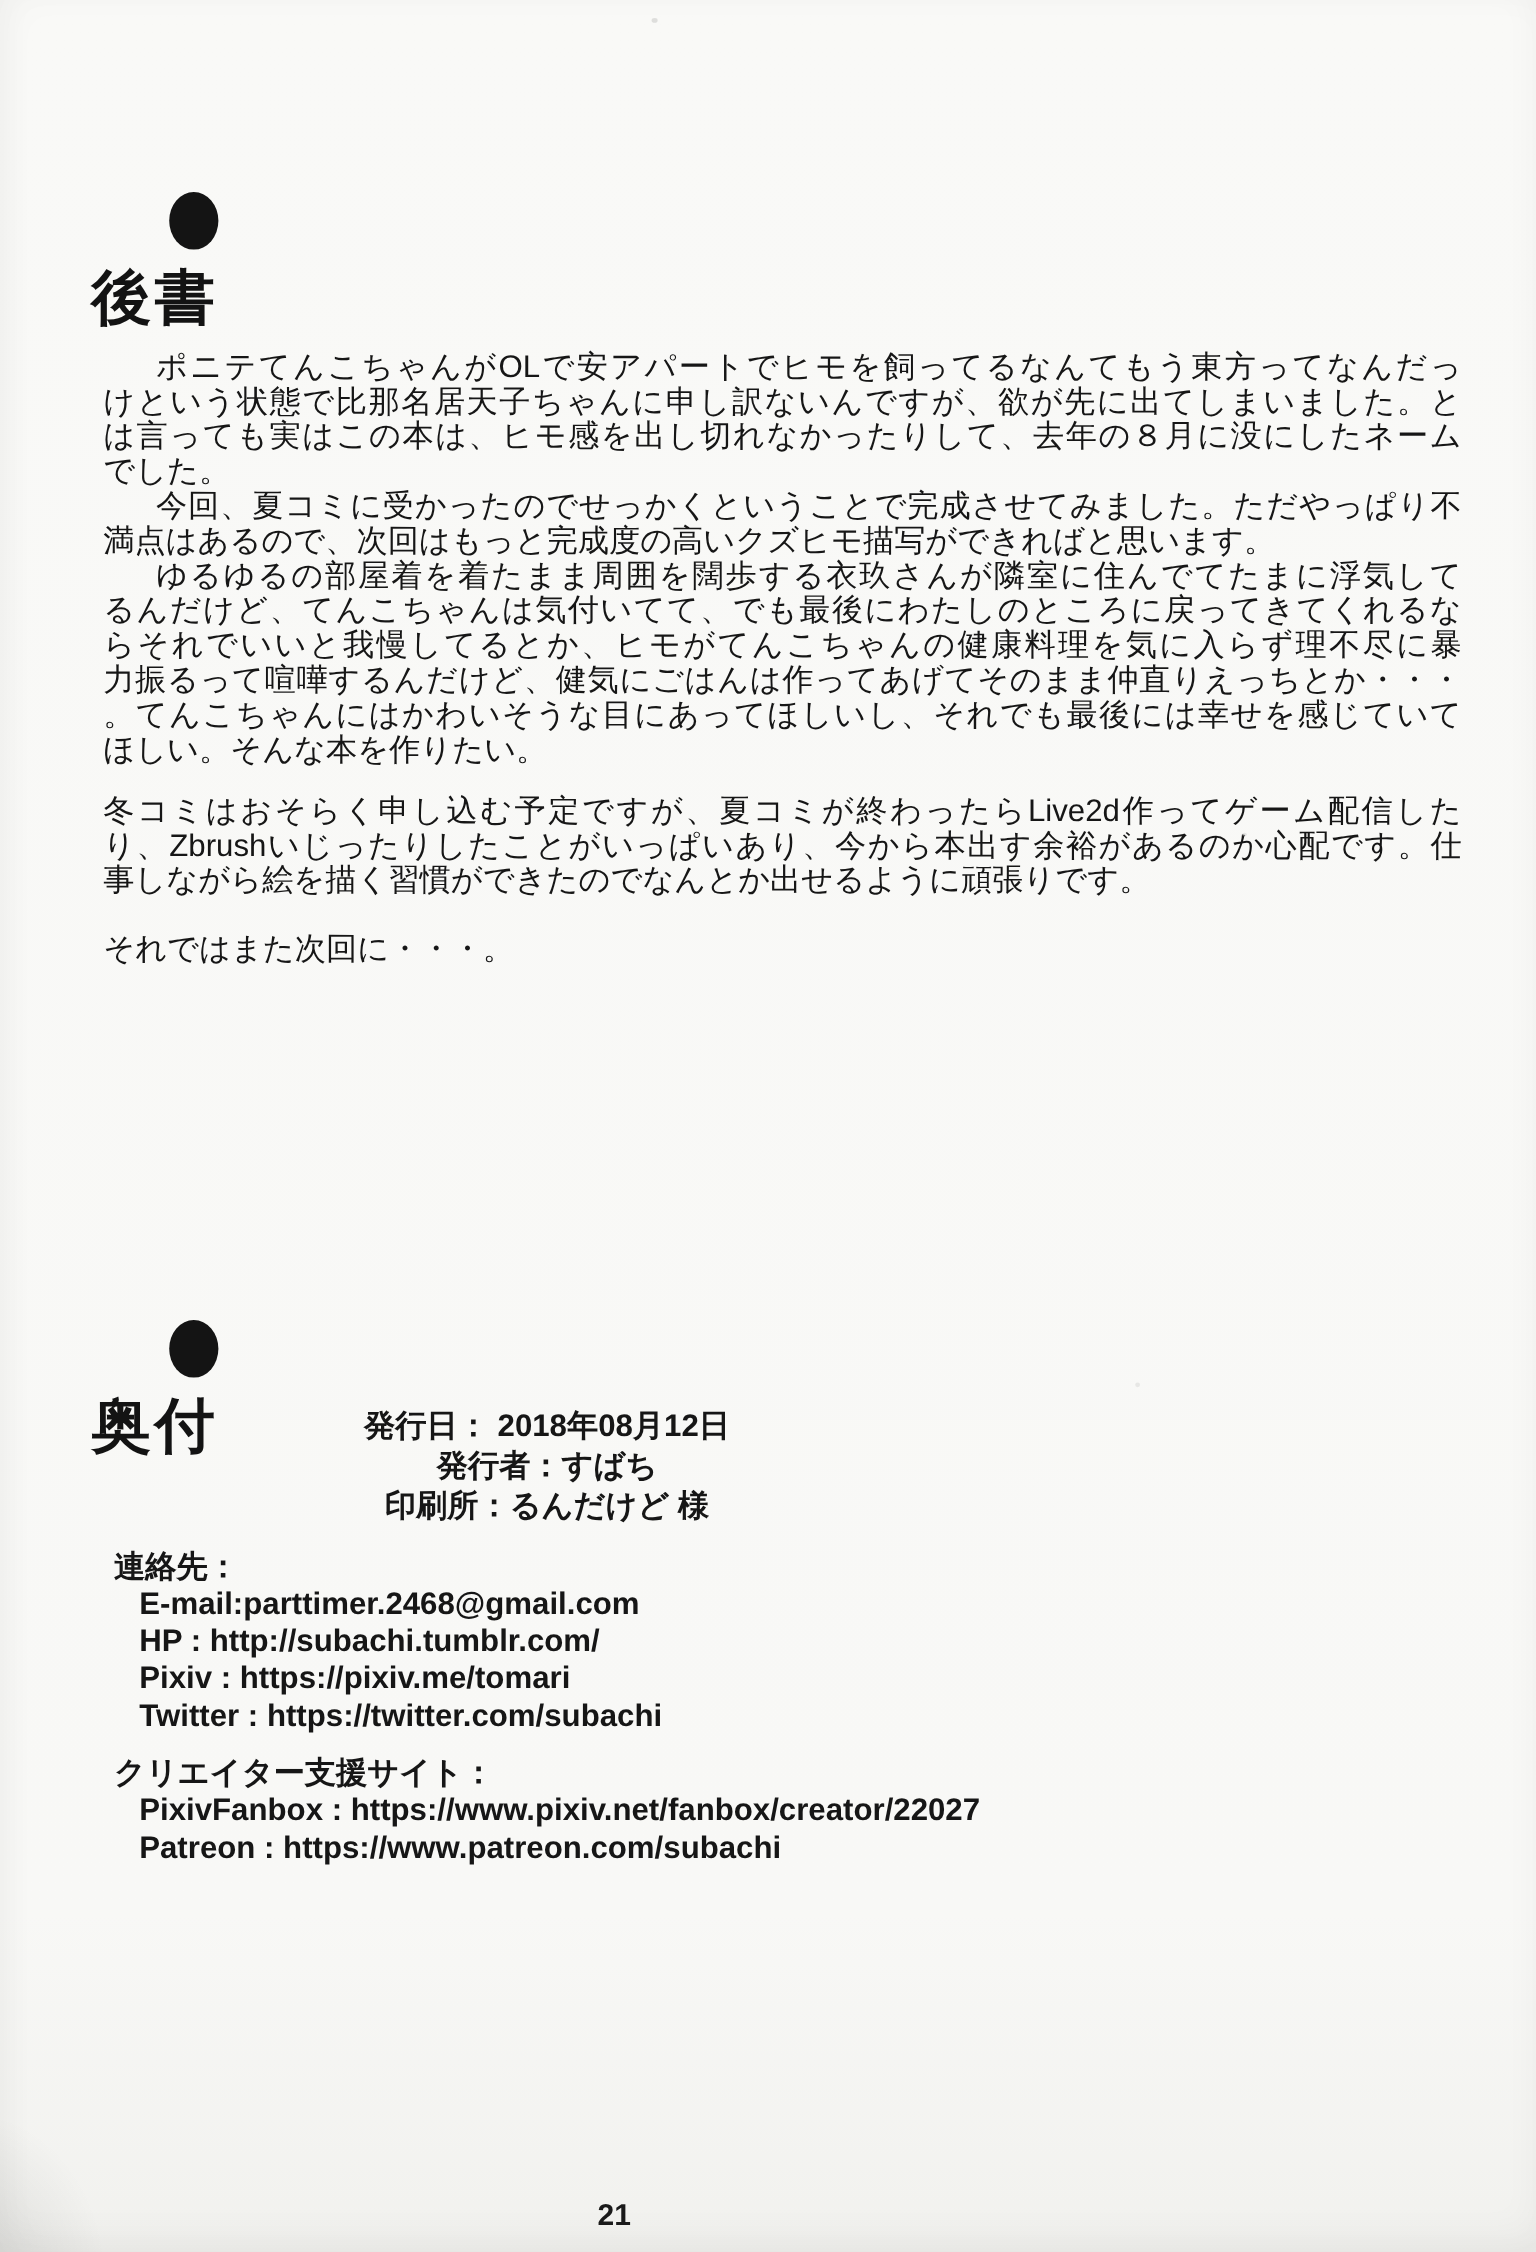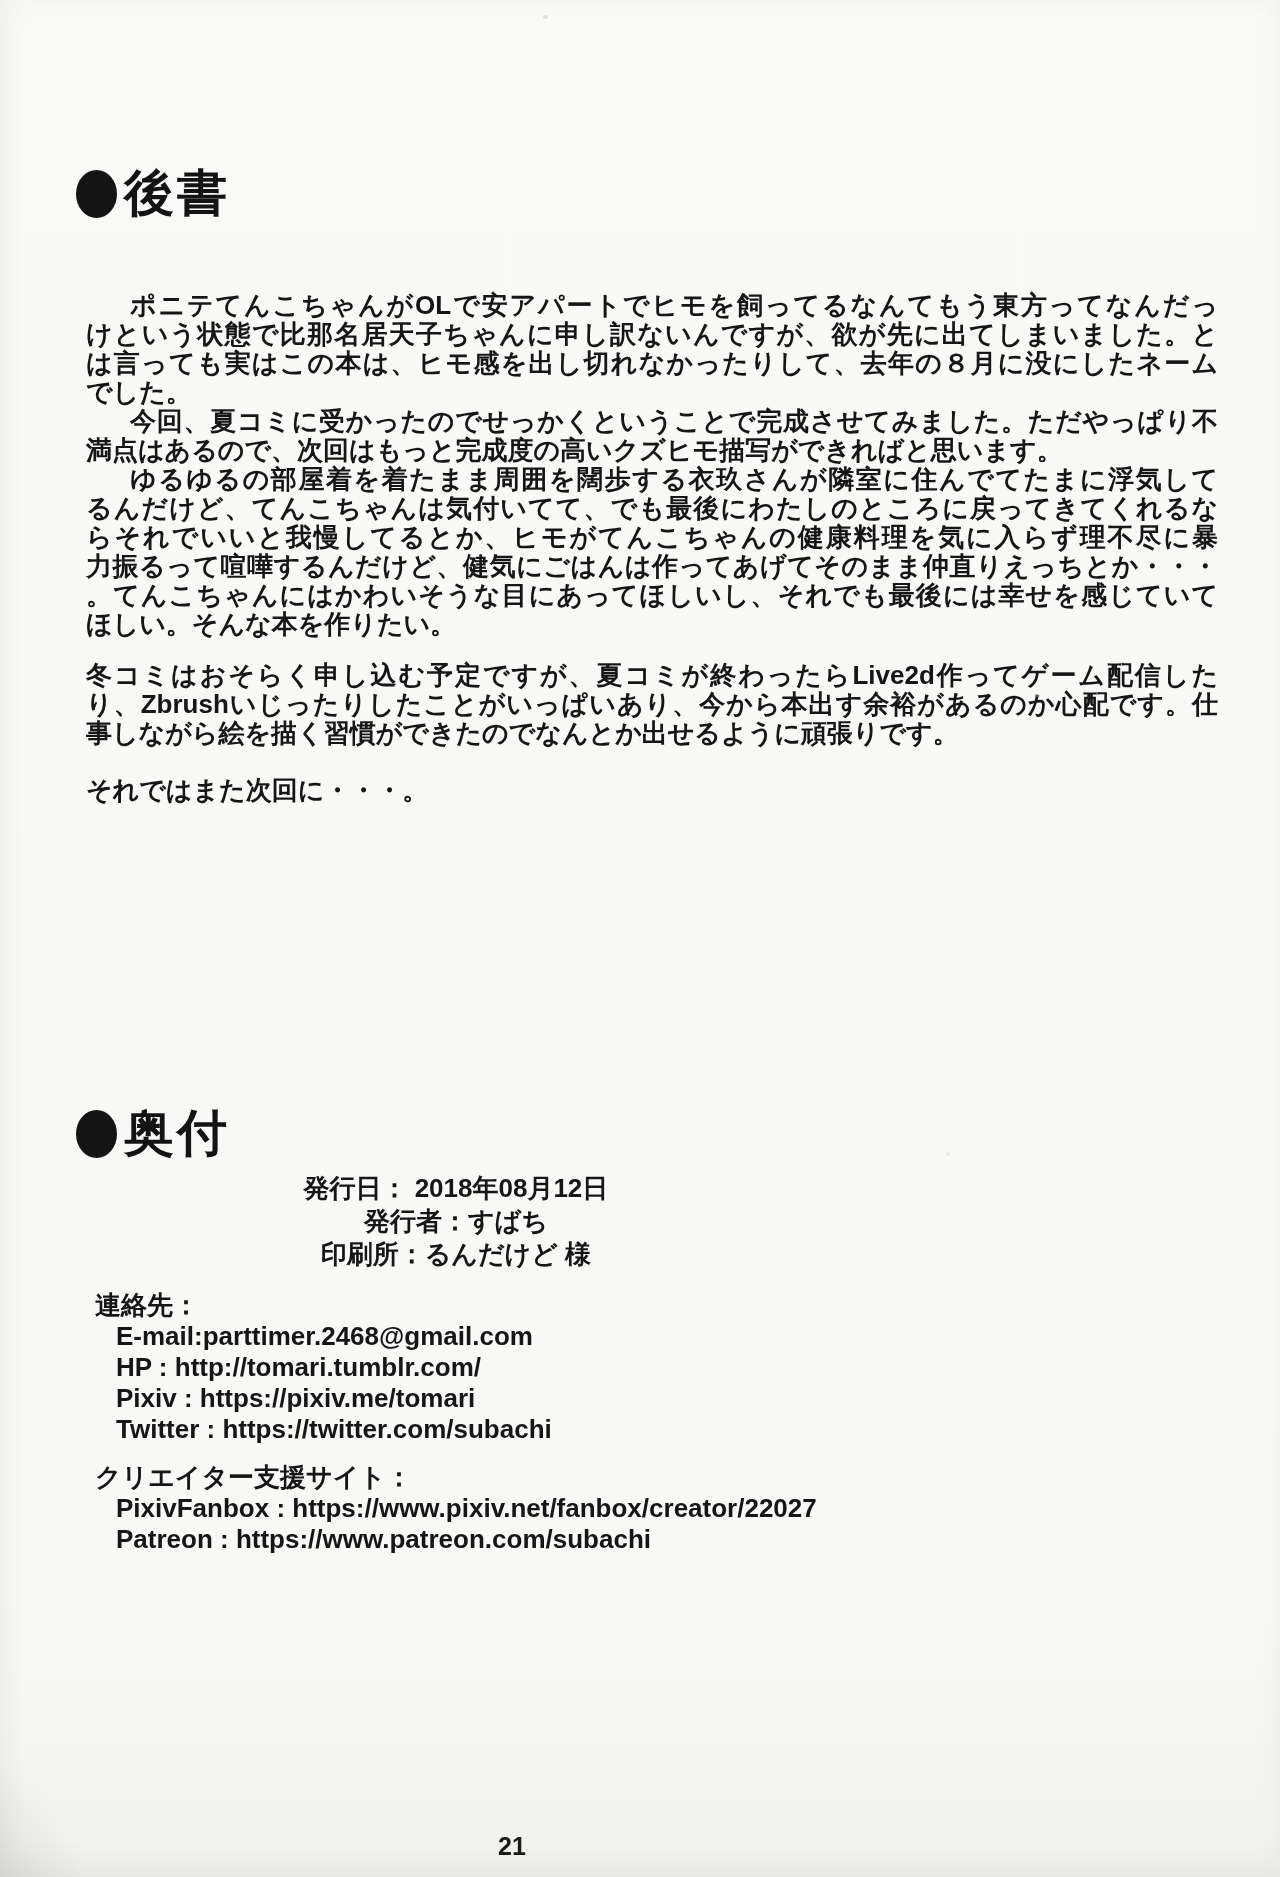--- a/index.html
+++ b/index.html
@@ -17,44 +17,45 @@
   }
   .page {
     position: absolute;
     inset: 0;
     background: linear-gradient(180deg, #f9f9f7 0%, #f8f8f6 85%, #f1f1ee 100%);
     box-shadow: inset 0 -14px 30px rgba(0,0,0,0.04), inset 10px 0 30px rgba(0,0,0,0.02);
   }
   .sec-heading {
     position: absolute;
     display: flex;
-    align-items: center;
+    align-items: flex-end;
     gap: 7px;
     font-size: 50px;
     font-weight: 900;
     letter-spacing: 3px;
     color: #131313;
+    flex-direction: column;
   }
   .sec-heading .bullet {
     width: 41px;
     height: 48px;
     border-radius: 50%;
     background: #141414;
     flex: none;
   }
   #afterword-heading { top: 160px; left: 76px; }
   #colophon-heading  { top: 1100px; left: 76px; }
 
   .aft-body {
     position: absolute;
     top: 291px;
     left: 86px;
     width: 1132px;
     font-size: 26px;
-    font-weight: 700;
+    font-weight: 400;
   }
   .aft-body .line {
     line-height: 29px;
     min-height: 29px;
   }
   .aft-body .j {
     text-align: justify;
     text-align-last: justify;
   }
   .aft-body .ind { text-indent: 44px; }
@@ -138,21 +139,21 @@
     <div class="col-info">
       <div class="info-line">発行日： 2018年08月12日</div>
       <div class="info-line">発行者：すばち</div>
       <div class="info-line">印刷所：るんだけど 様</div>
     </div>
 
     <div class="col-contact">
       <div class="line">連絡先：</div>
       <div class="col-items">
         <div class="line">E-mail:parttimer.2468@gmail.com</div>
-        <div class="line">HP : http://tomari.tumblr.com/</div>
+        <div class="line">HP : http://subachi.tumblr.com/</div>
         <div class="line">Pixiv : https://pixiv.me/tomari</div>
         <div class="line">Twitter : https://twitter.com/subachi</div>
       </div>
     </div>
 
     <div class="col-support">
       <div class="line">クリエイター支援サイト：</div>
       <div class="col-items">
         <div class="line">PixivFanbox : https://www.pixiv.net/fanbox/creator/22027</div>
         <div class="line">Patreon : https://www.patreon.com/subachi</div>

